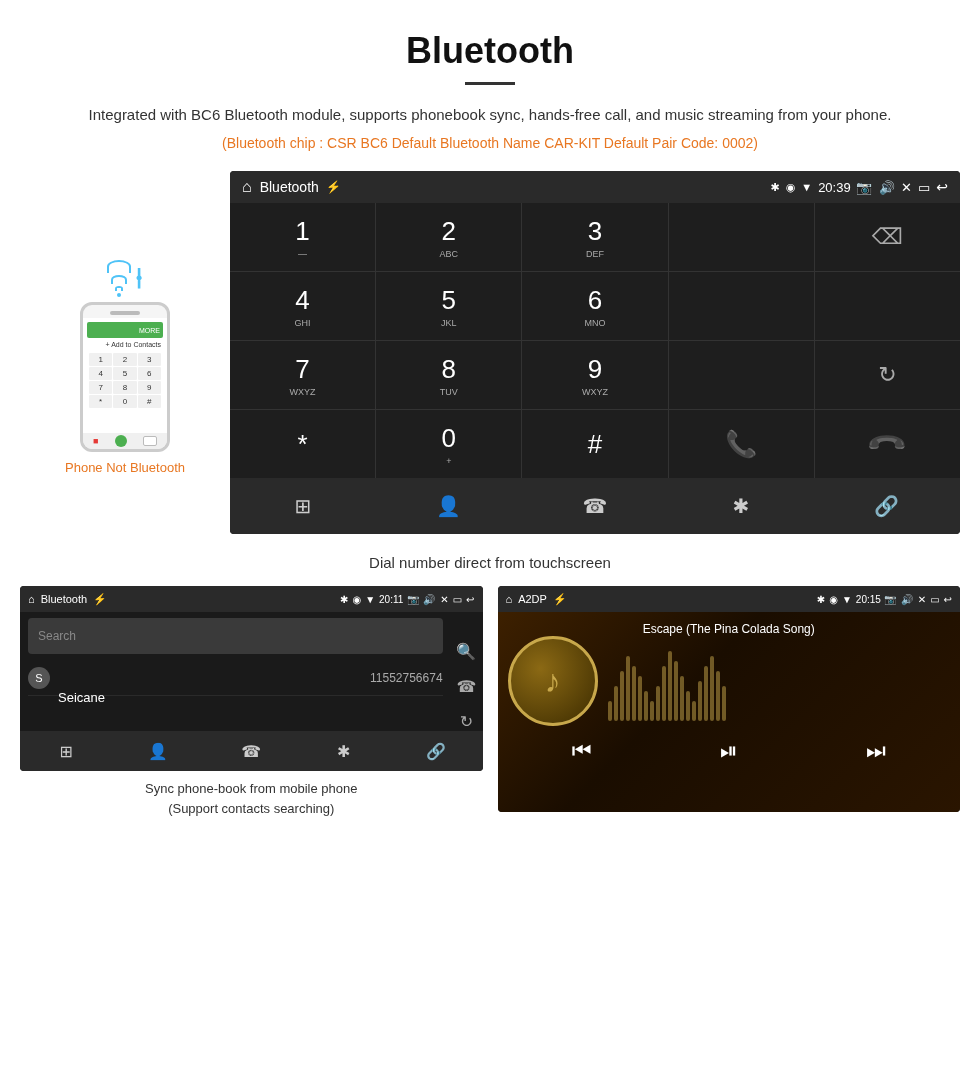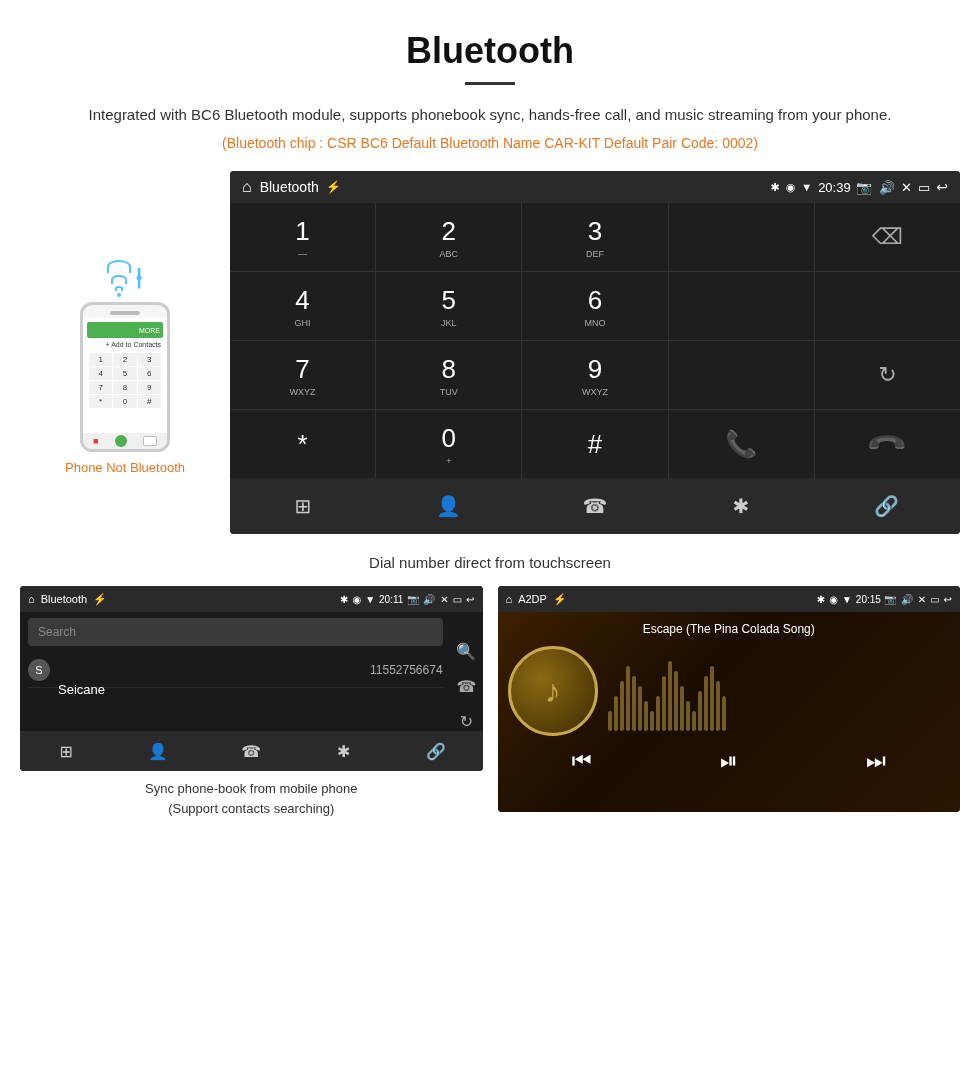--- a/index.html
+++ b/index.html
@@ -278,21 +278,21 @@
       align-items: center;
       justify-content: space-between;
       padding: 0 8px;
       color: #fff;
       font-size: 11px;
     }
     .phonebook-search {
       background: #3a3a3a;
       margin: 6px 8px;
       border-radius: 4px;
-      height: 28px;
+      height: 36px;
       display: flex;
       align-items: center;
       padding: 0 10px;
       color: #aaa;
       font-size: 13px;
     }
     .phonebook-list {
       padding: 0 8px;
     }
     .contact-row {
@@ -341,21 +341,20 @@
       min-height: 200px;
       display: flex;
       flex-direction: column;
       align-items: center;
       padding: 10px;
       position: relative;
     }
     .music-title {
       color: #fff;
       font-size: 12px;
-      margin-bottom: 10px;
       text-align: center;
     }
     .music-main-area {
       display: flex;
       align-items: center;
       width: 100%;
       gap: 10px;
     }
     .music-album-art {
       width: 90px;

